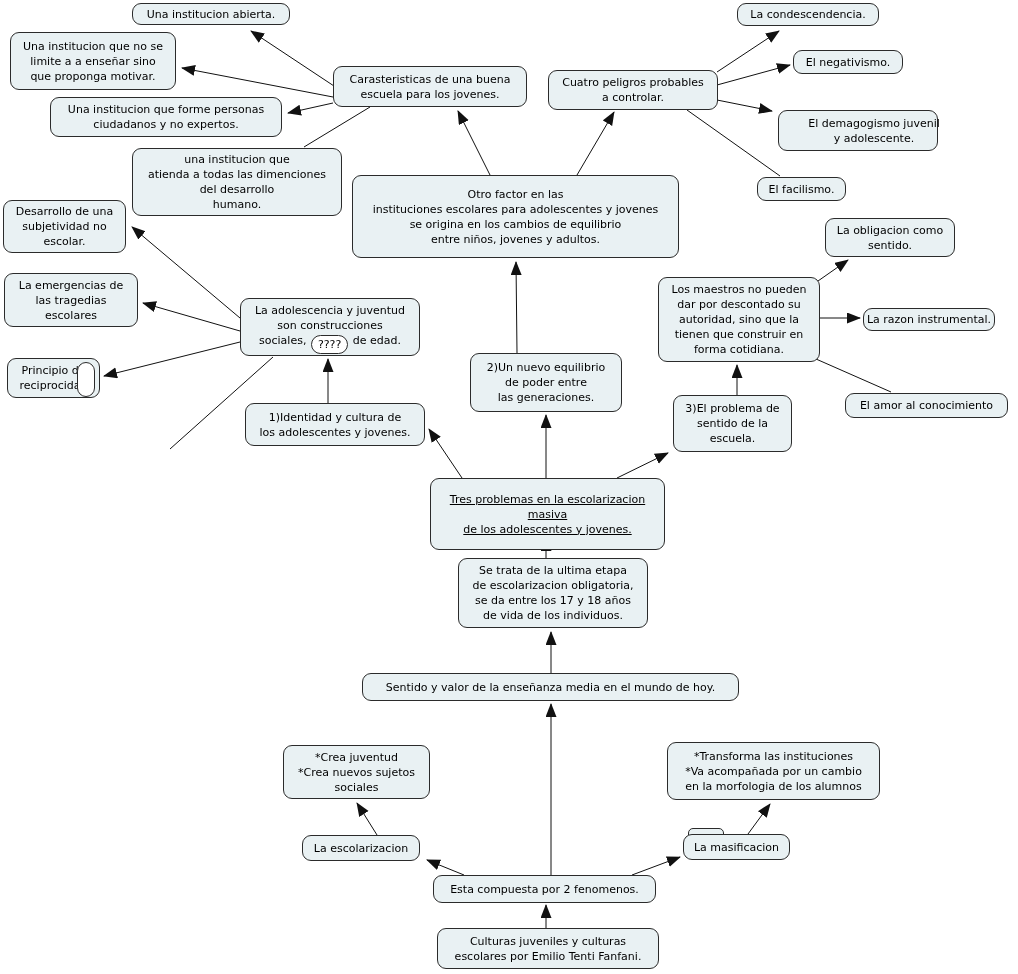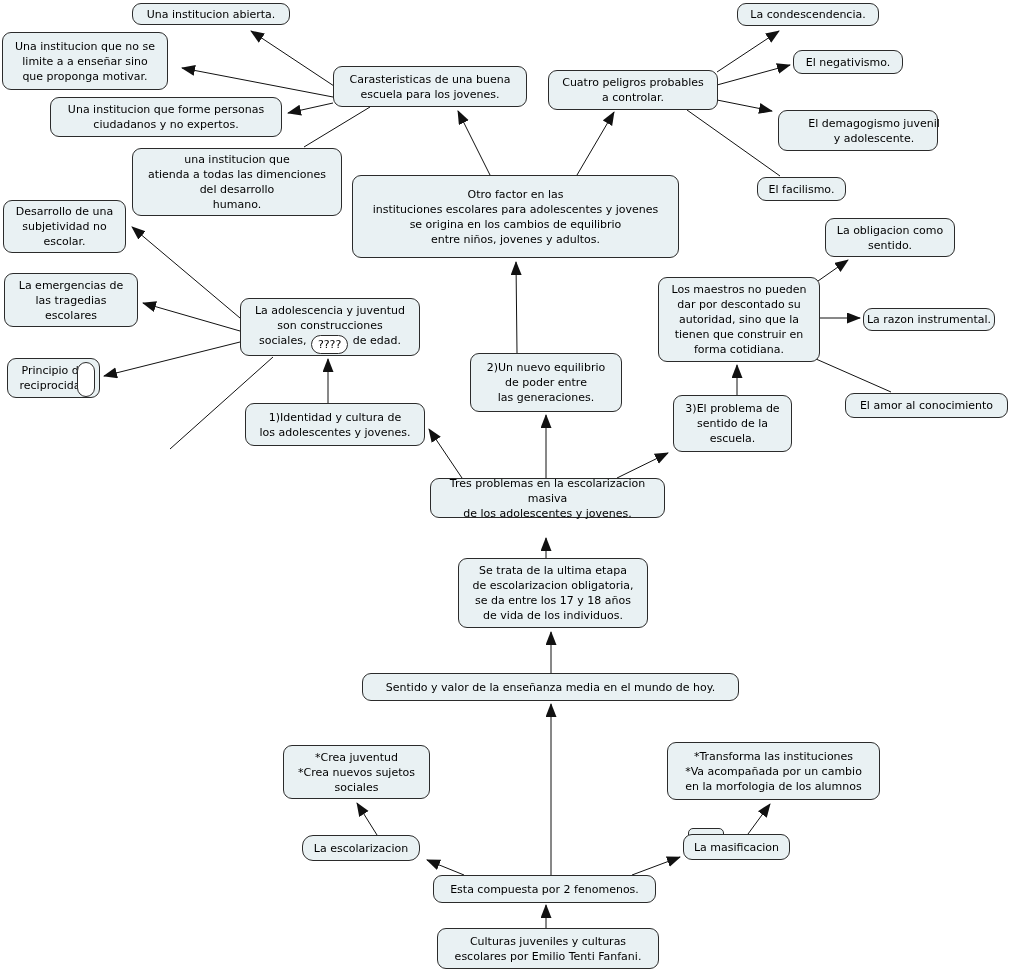--- a/index.html
+++ b/index.html
@@ -65,21 +65,21 @@
       <line x1="464" y1="875" x2="427" y2="860" stroke="#111111" stroke-width="1" marker-end="url(#arrow)"></line>
       <line x1="632" y1="875" x2="680" y2="857" stroke="#111111" stroke-width="1" marker-end="url(#arrow)"></line>
       <line x1="377" y1="835" x2="357" y2="803" stroke="#111111" stroke-width="1" marker-end="url(#arrow)"></line>
       <line x1="748" y1="834" x2="770" y2="804" stroke="#111111" stroke-width="1" marker-end="url(#arrow)"></line>
     </svg>
 <div class="overlay" style="left: 77px; top: 362px; width: 18px; height: 35px; background: rgb(255, 255, 255); border-radius: 9px; z-index: 3;"></div>
     <div class="overlay" style="left: 688px; top: 828px; width: 36px; height: 14px; background: rgb(233, 241, 243); border-radius: 5px 5px 0px 0px; z-index: 1;"></div>
     <div class="node" style="left: 132px; top: 3px; width: 158px; height: 22px;">
       <div class="ln">Una institucion abierta.</div>
     </div>
-    <div class="node" style="left: 2px; top: 32px; width: 166px; height: 58px;">
+    <div class="node" style="left: 10px; top: 32px; width: 166px; height: 58px;">
       <div class="ln">Una institucion que no se</div>
       <div class="ln">limite a a enseñar sino</div>
       <div class="ln">que proponga motivar.</div>
     </div>
     <div class="node" style="left: 50px; top: 97px; width: 232px; height: 40px;">
       <div class="ln">Una institucion que forme personas</div>
       <div class="ln">ciudadanos y no expertos.</div>
     </div>
     <div class="node" style="left: 132px; top: 148px; width: 210px; height: 68px;">
       <div class="ln">una institucion que</div>
@@ -157,21 +157,21 @@
       <div class="ln">La razon instrumental.</div>
     </div>
     <div class="node" style="left: 845px; top: 393px; width: 163px; height: 25px;">
       <div class="ln">El amor al conocimiento</div>
     </div>
     <div class="node" style="left: 673px; top: 395px; width: 119px; height: 57px;">
       <div class="ln">3)El problema de</div>
       <div class="ln">sentido de la</div>
       <div class="ln">escuela.</div>
     </div>
-    <div class="node" style="left: 430px; top: 478px; width: 235px; height: 40px;">
+    <div class="node" style="left: 430px; top: 478px; width: 235px; height: 72px; text-decoration: underline;">
       <div class="ln">Tres problemas en la escolarizacion</div>
       <div class="ln">masiva</div>
       <div class="ln">de los adolescentes y jovenes.</div>
     </div>
     <div class="node" style="left: 458px; top: 558px; width: 190px; height: 70px;">
       <div class="ln">Se trata de la ultima etapa</div>
       <div class="ln">de escolarizacion obligatoria,</div>
       <div class="ln">se da entre los 17 y 18 años</div>
       <div class="ln">de vida de los individuos.</div>
     </div>
@@ -181,21 +181,21 @@
     <div class="node" style="left: 283px; top: 745px; width: 147px; height: 54px;">
       <div class="ln">*Crea juventud</div>
       <div class="ln">*Crea nuevos sujetos</div>
       <div class="ln">sociales</div>
     </div>
     <div class="node" style="left: 667px; top: 742px; width: 213px; height: 58px;">
       <div class="ln">*Transforma las instituciones</div>
       <div class="ln">*Va acompañada por un cambio</div>
       <div class="ln">en la morfologia de los alumnos</div>
     </div>
-    <div class="node" style="left: 302px; top: 835px; width: 118px; height: 26px; border-radius: 11px;">
+    <div class="node" style="left: 302px; top: 835px; width: 118px; height: 26px;">
       <div class="ln">La escolarizacion</div>
     </div>
     <div class="node" style="left: 683px; top: 834px; width: 107px; height: 26px;">
       <div class="ln">La masificacion</div>
     </div>
     <div class="node" style="left: 433px; top: 875px; width: 223px; height: 28px;">
       <div class="ln">Esta compuesta por 2 fenomenos.</div>
     </div>
     <div class="node" style="left: 437px; top: 928px; width: 222px; height: 41px;">
       <div class="ln">Culturas juveniles y culturas</div>

